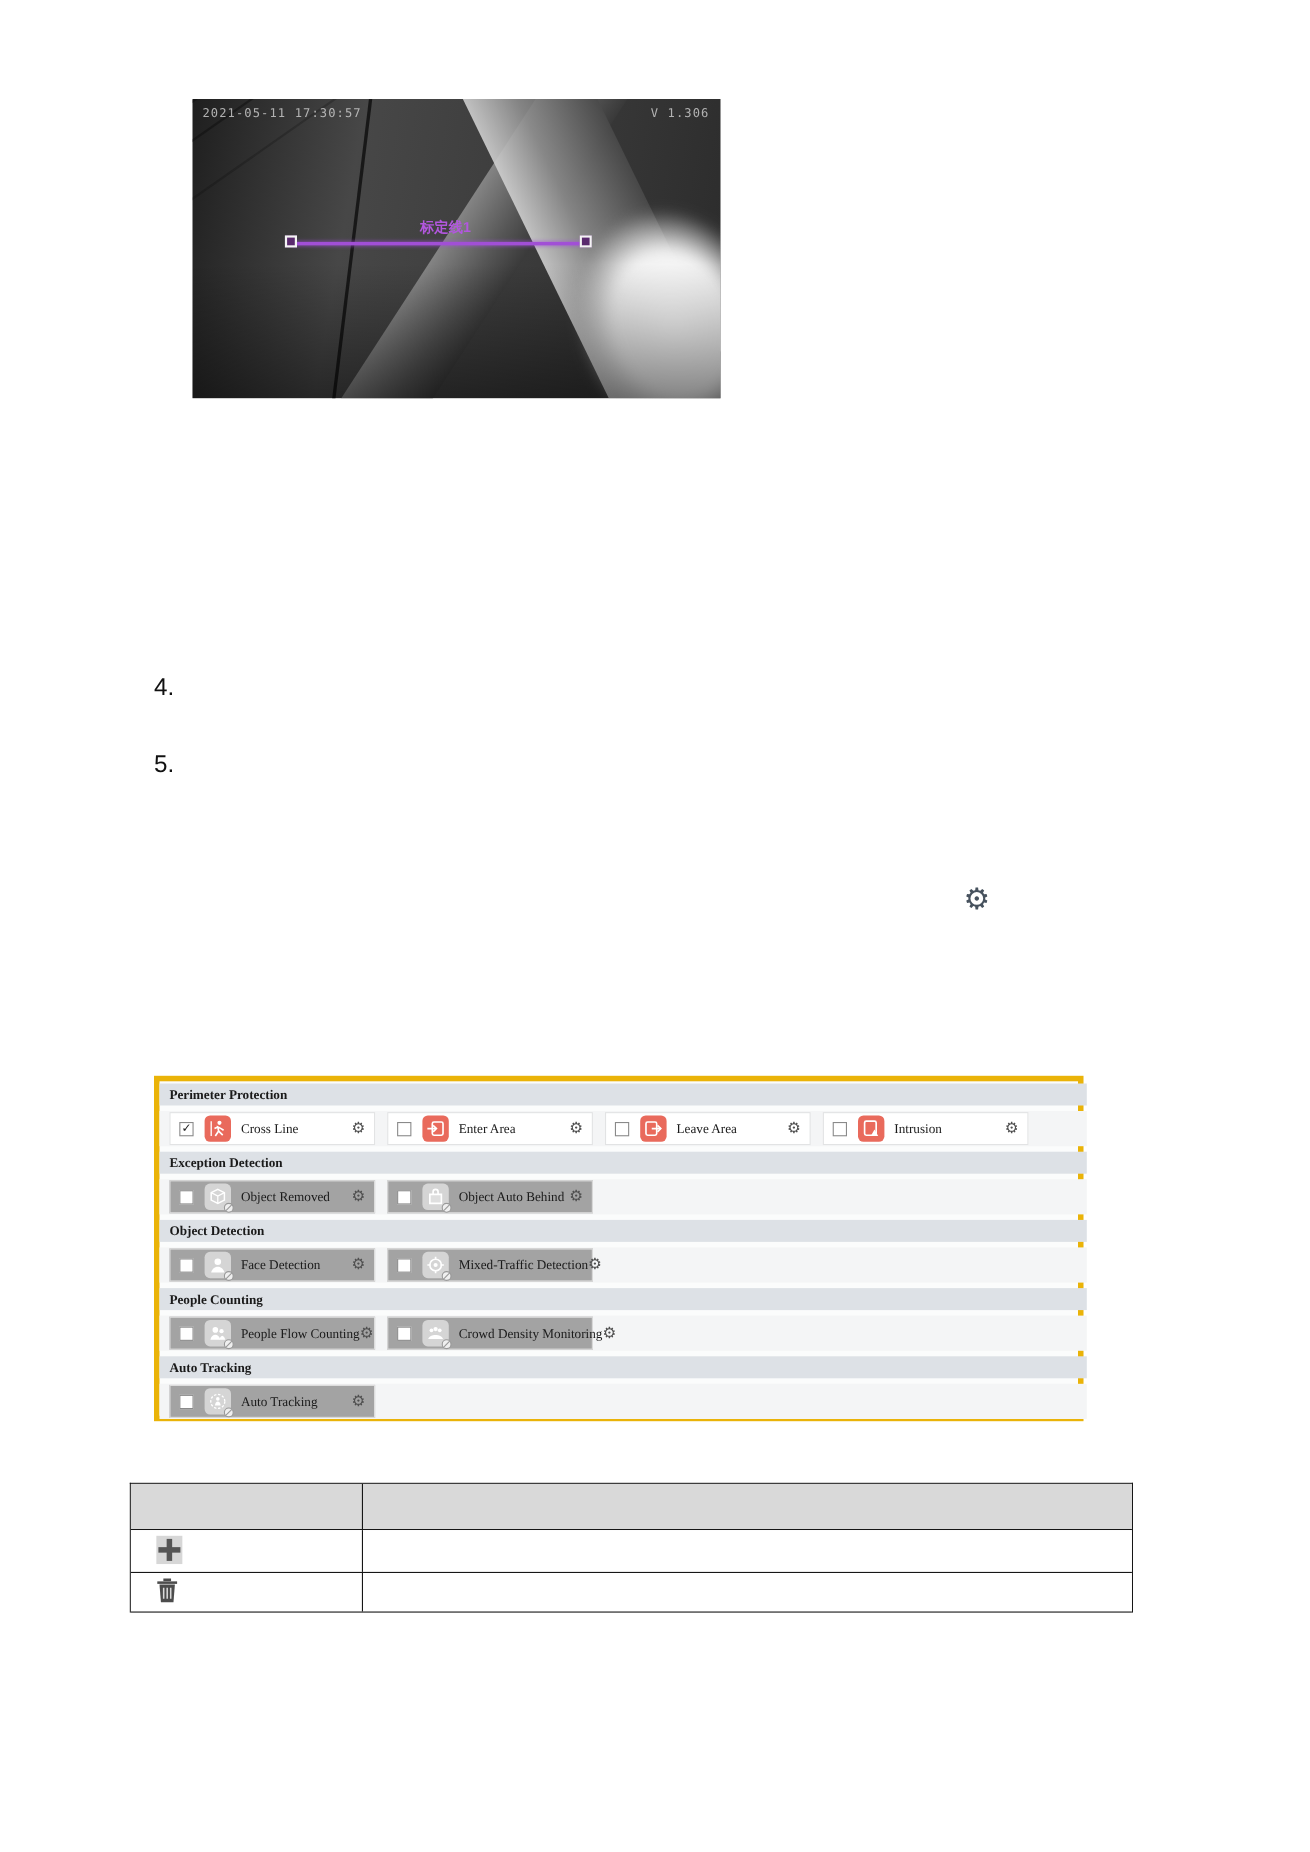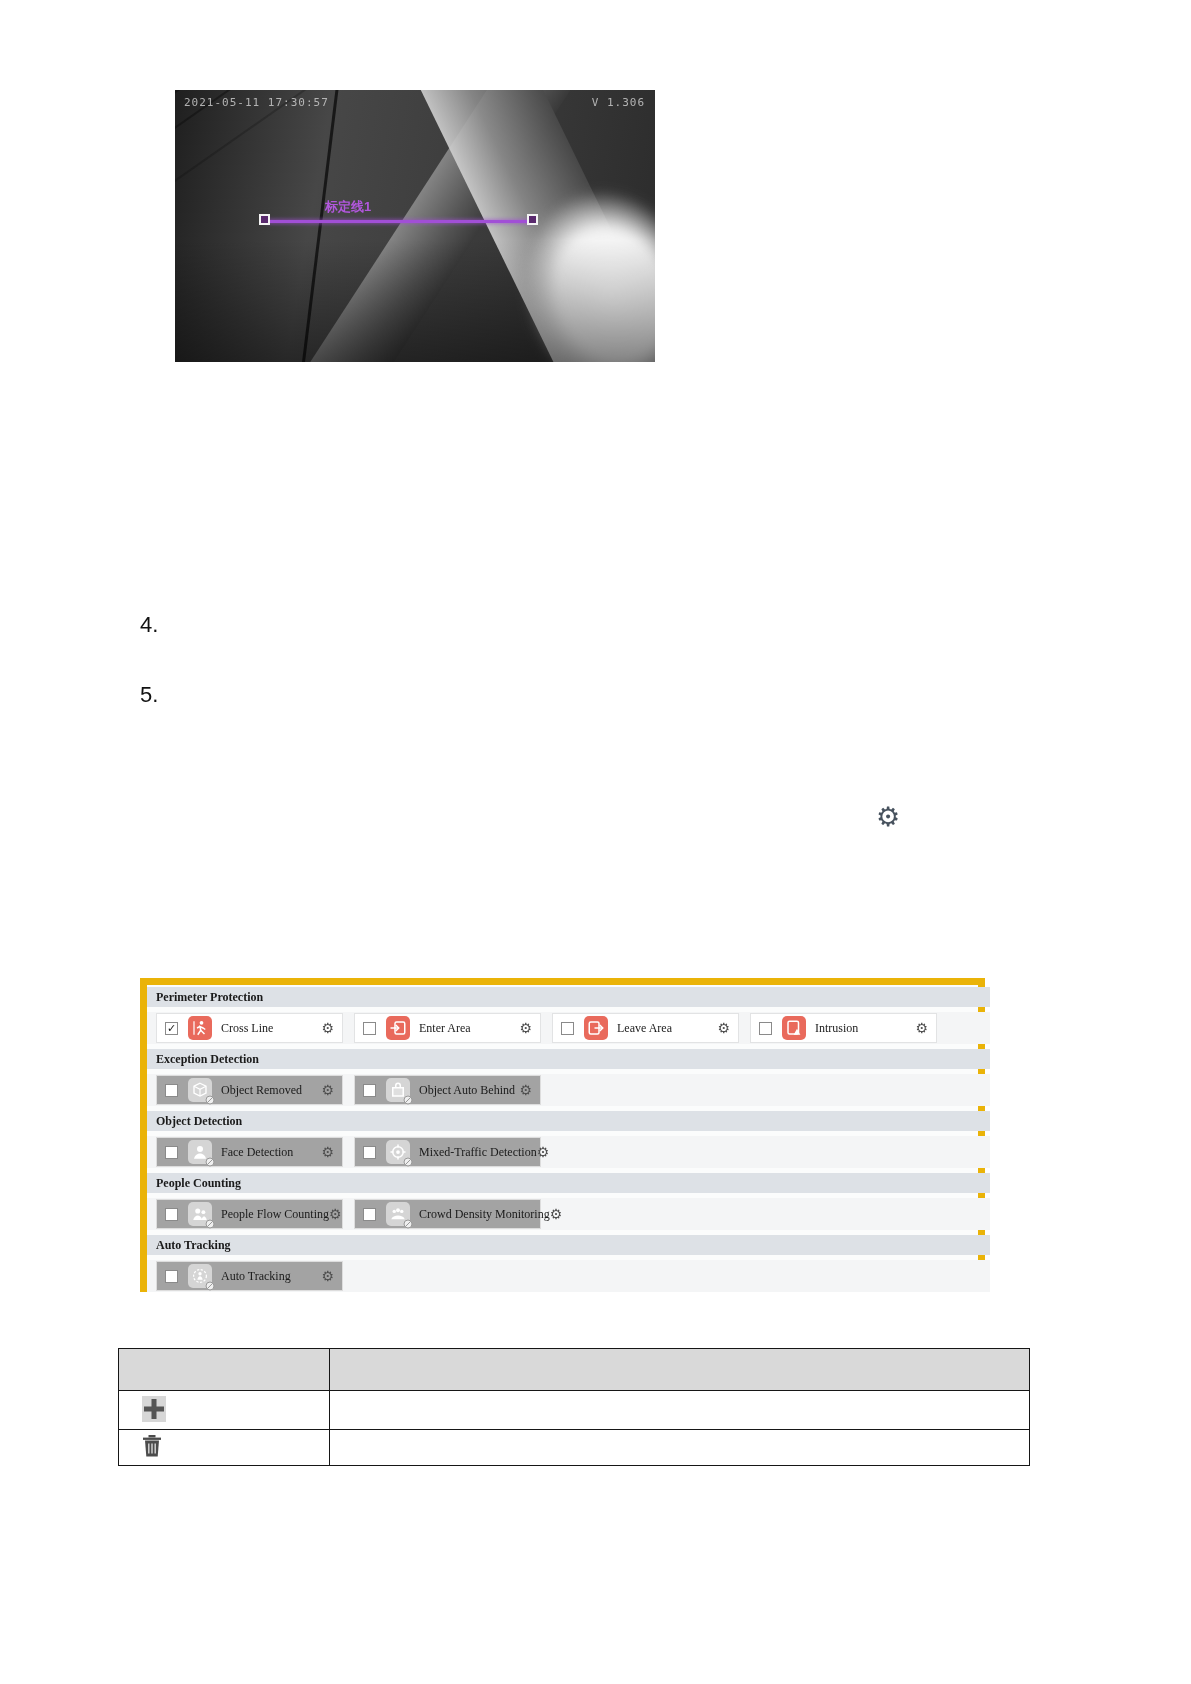--- a/index.html
+++ b/index.html
@@ -25,34 +25,34 @@
   .cam-floor-shade{position:absolute;left:0;top:150px;width:480px;height:122px;
                    background:linear-gradient(180deg,rgba(0,0,0,0) 0%,rgba(0,0,0,.45) 100%);}
   .osd{position:absolute;top:6px;color:#c9c9c9;font-size:11px;letter-spacing:1px;
        font-family:"DejaVu Sans Mono",monospace;opacity:.85;filter:blur(.4px);}
   .osd.left{left:9px;} .osd.right{right:10px;}
   .trip-line{position:absolute;left:91px;top:130px;width:267px;height:3px;background:#a14fd6;
              box-shadow:0 0 4px #a14fd6;}
   .trip-handle{position:absolute;top:124px;width:11px;height:11px;background:#5a2a6e;
                border:2px solid #f4f4f4;box-sizing:border-box;}
   .trip-handle.h-left{left:84px;} .trip-handle.h-right{left:352px;}
-  .trip-label{position:absolute;left:150px;top:108px;width:160px;text-align:left;
+  .trip-label{position:absolute;left:150px;top:108px;width:160px;text-align:center;
               color:#b257de;font-size:13px;font-weight:bold;filter:blur(.4px);}
 
   
   .stepnum{position:absolute;left:140px;font-size:22px;color:#111;}
   .stepnum.n4{top:612px;} .stepnum.n5{top:682px;}
 
   
   .lone-gear{position:absolute;left:876px;top:804px;font-size:27px;line-height:27px;
              color:#47525e;cursor:pointer;}
 
   
   .panel{position:absolute;left:140px;top:978px;width:845px;height:314px;background:#fbfcfc;
-         border:7px solid #eab308;box-sizing:border-box;
+         border:5px solid #eab308;box-sizing:border-box;
          font-family:"Liberation Serif",serif;font-size:12px;color:#1a1a1a;}
   .sec-bar{position:absolute;left:0;width:843px;height:20px;background:#dde1e6;
            line-height:20px;padding-left:9px;box-sizing:border-box;font-weight:bold;font-size:12px;}
   .sec-row{position:absolute;left:0;width:843px;height:32px;background:#f4f5f6;}
   .b0{top:2px;} .r0{top:27px;}
   .b1{top:64px;} .r1{top:89px;}
   .b2{top:126px;} .r2{top:151px;}
   .b3{top:188px;} .r3{top:213px;}
   .b4{top:250px;} .r4{top:275px;}
   .card{position:absolute;top:1px;height:30px;width:187px;background:#ffffff;border:1px solid #e2e3e4;

